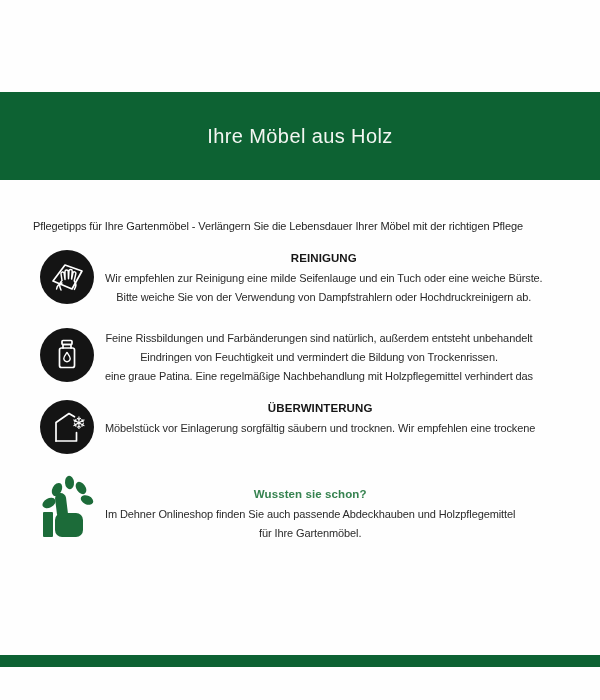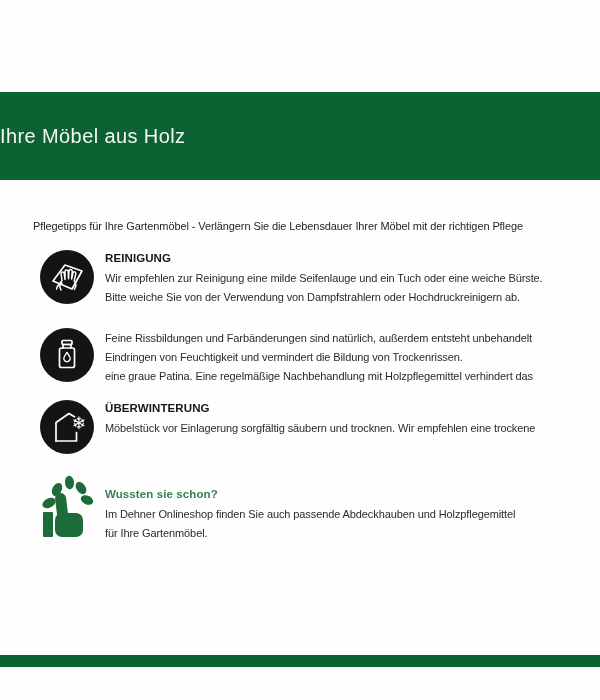--- a/index.html
+++ b/index.html
@@ -5,30 +5,30 @@
   html,body{margin:0;padding:0;}
   body{
     width:600px;height:700px;background:#fefefe;overflow:hidden;
     font-family:"Liberation Sans","DejaVu Sans",sans-serif;
     position:relative;
   }
   .canvas{position:relative;width:600px;height:700px;}
   .header-band{
     position:absolute;top:92px;left:0;width:600px;height:88px;
     background:var(--brand,#0d6233);
-    display:flex;align-items:center;justify-content:flex-start;
+    display:flex;align-items:center;justify-content:center;
   }
   .page-title{
     color:#f3f6f2;font-size:20px;font-weight:400;letter-spacing:.4px;margin:0;
   }
   .intro{
     position:absolute;top:220px;left:33px;width:560px;margin:0;
     font-size:11px;color:#262626;letter-spacing:-.1px;white-space:nowrap;
   }
-  #care-rows{position:absolute;top:224px;left:0;width:600px;}
+  #care-rows{position:absolute;top:224px;left:0;width:600px;text-align:center;}
   .section{display:flex;margin:26px 0 0 40px;}
   .section.s2{margin-top:21px;}
   .section.s3{margin-top:14px;}
   .section.tip{margin-top:17px;margin-left:35px;}
   .icon-wrap{flex:0 0 auto;width:54px;height:54px;margin-right:11px;}
   .section.tip .icon-wrap{width:60px;height:72px;margin-right:10px;}
   .sec-text{padding-top:1px;}
   .section.tip .sec-text{padding-top:16px;}
   .sec-title{
     font-size:11.5px;font-weight:700;color:#161616;

